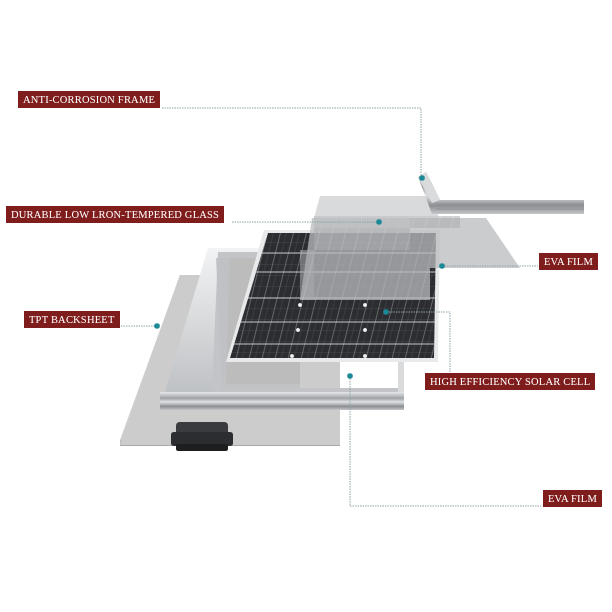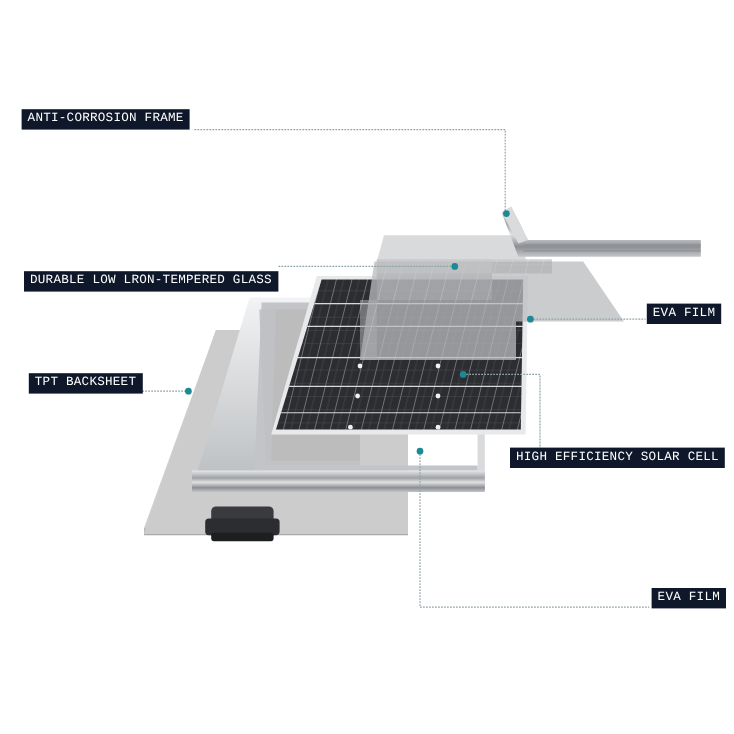--- a/index.html
+++ b/index.html
@@ -14,23 +14,23 @@
       overflow: hidden;
       font-family: "Liberation Sans", sans-serif;
     }
     .diagram {
       position: absolute;
       left: 0; top: 0;
       width: 612px; height: 612px;
     }
     .label {
       position: absolute;
-      background: #0f172a;
+      background: #7f1d1d;
       color: #ffffff;
-      font-family: Liberation Mono, monospace;
+      font-family: Liberation Serif, serif;
       font-size: 10.5px;
       letter-spacing: 0.2px;
       line-height: 17px;
       height: 17px;
       padding: 0 5px;
       white-space: nowrap;
       font-stretch: condensed;
       transform-origin: left center;
     }
   </style>
@@ -135,17 +135,17 @@
     <circle cx="422" cy="178" r="2.8"></circle>
     <circle cx="379" cy="222" r="2.8"></circle>
     <circle cx="157" cy="326" r="2.8"></circle>
     <circle cx="442" cy="266" r="2.8"></circle>
     <circle cx="386" cy="312" r="2.8"></circle>
     <circle cx="350" cy="376" r="2.8"></circle>
   </g>
 </svg>
 
 <div class="label" style="left:18px; top:91px;">ANTI-CORROSION FRAME</div>
-<div class="label" style="left:20px; top:206px;margin-top:20px;">DURABLE LOW LRON-TEMPERED GLASS</div>
+<div class="label" style="left:6px; top:206px;">DURABLE LOW LRON-TEMPERED GLASS</div>
 <div class="label" style="left:539px; top:253px;">EVA FILM</div>
 <div class="label" style="left:24px; top:311px;">TPT BACKSHEET</div>
 <div class="label" style="left:411px; top:373px;margin-left:14px;">HIGH EFFICIENCY SOLAR CELL</div>
 <div class="label" style="left:543px; top:490px;">EVA FILM</div>
 
 </body></html>

